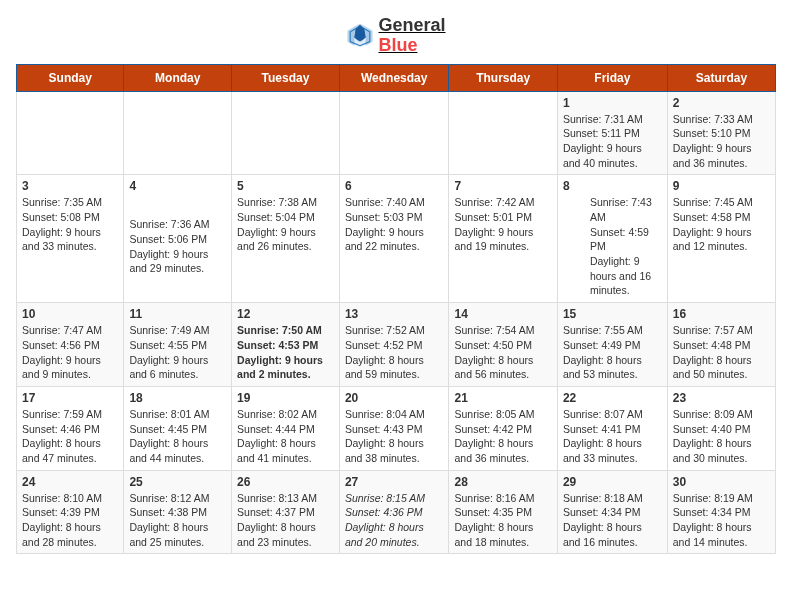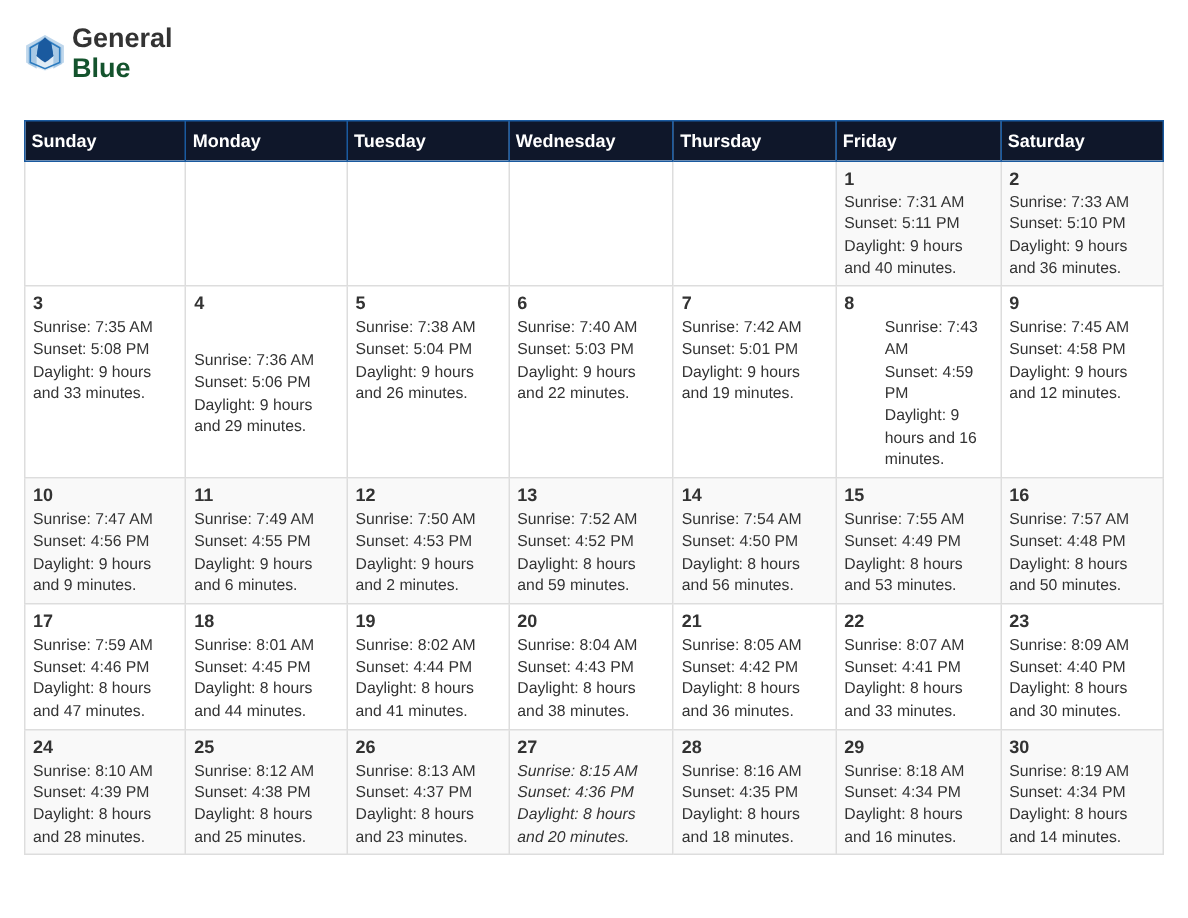--- a/index.html
+++ b/index.html
@@ -6,35 +6,36 @@
     body {
       font-family: Arial, sans-serif;
       background: #fff;
       width: 792px;
       min-height: 612px;
       padding: 16px;
     }
     .header {
       display: flex;
       align-items: flex-start;
-      justify-content: space-between;
-      margin-bottom: 24px;
+      justify-content: center;
+      margin-bottom: 8px;
+      text-decoration: underline;
     }
     .logo {
       display: flex;
       align-items: center;
       gap: 4px;
     }
     .logo-text {
       font-size: 18px;
       font-weight: bold;
       line-height: 1.1;
     }
     .logo-text span.general { color: #333; }
-    .logo-text span.blue { color: #14532d; }
+    .logo-text span.blue { color: #ef4444; }
     .logo-icon {
       width: 28px;
       height: 28px;
     }
     .title-block {
       text-align: right;
     }
     .month-title {
       font-size: 36px;
       font-weight: normal;
@@ -43,24 +44,24 @@
     .location {
       font-size: 14px;
       color: #555;
     }
     .calendar {
       width: 100%;
       border-collapse: collapse;
       font-size: 11px;
     }
     .calendar thead th {
-      background: #0f172a;
+      background: #c2410c;
       color: #fff;
       padding: 6px 4px;
-      text-align: left;
+      text-align: center;
       font-size: 12px;
       font-weight: bold;
       border: 1px solid #1a5a9f;
     }
     .calendar tbody tr {
       border-bottom: 1px solid #ccc;
     }
     .calendar tbody td {
       vertical-align: top;
       padding: 4px 5px;
@@ -191,21 +192,21 @@
 Daylight: 9 hours and 9 minutes.</div>
         </td>
         <td>
           <span class="day-number">11</span>
           <div class="day-info" style="white-space: pre-line;">Sunrise: 7:49 AM
 Sunset: 4:55 PM
 Daylight: 9 hours and 6 minutes.</div>
         </td>
         <td>
           <span class="day-number">12</span>
-          <div class="day-info" style="white-space: pre-line;">Sunrise: 7:50 AM
+          <div class="day-info" style="white-space: pre-line; font-weight: bold;">Sunrise: 7:50 AM
 Sunset: 4:53 PM
 Daylight: 9 hours and 2 minutes.</div>
         </td>
         <td>
           <span class="day-number">13</span>
           <div class="day-info" style="white-space: pre-line;">Sunrise: 7:52 AM
 Sunset: 4:52 PM
 Daylight: 8 hours and 59 minutes.</div>
         </td>
         <td>

